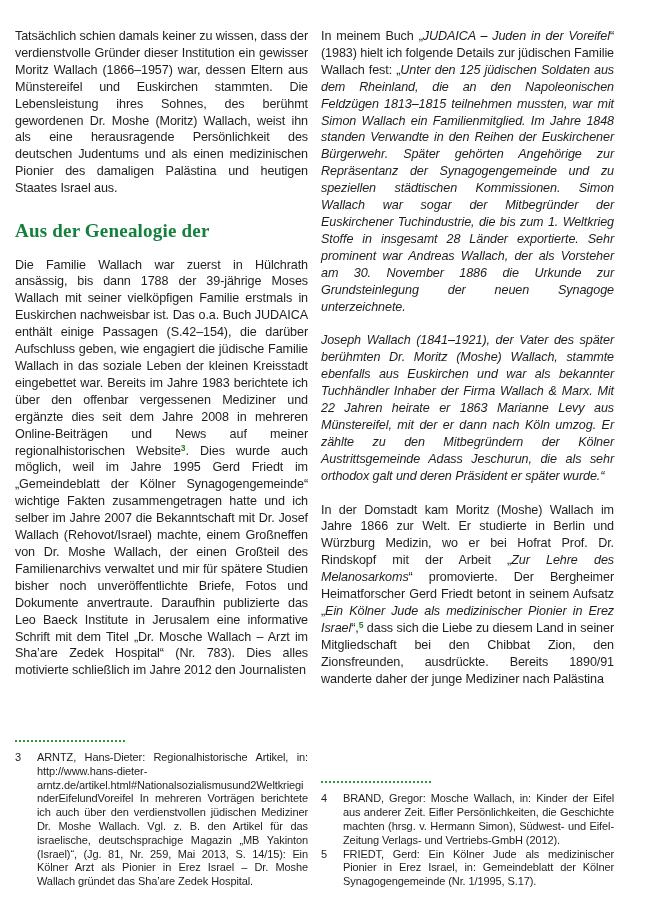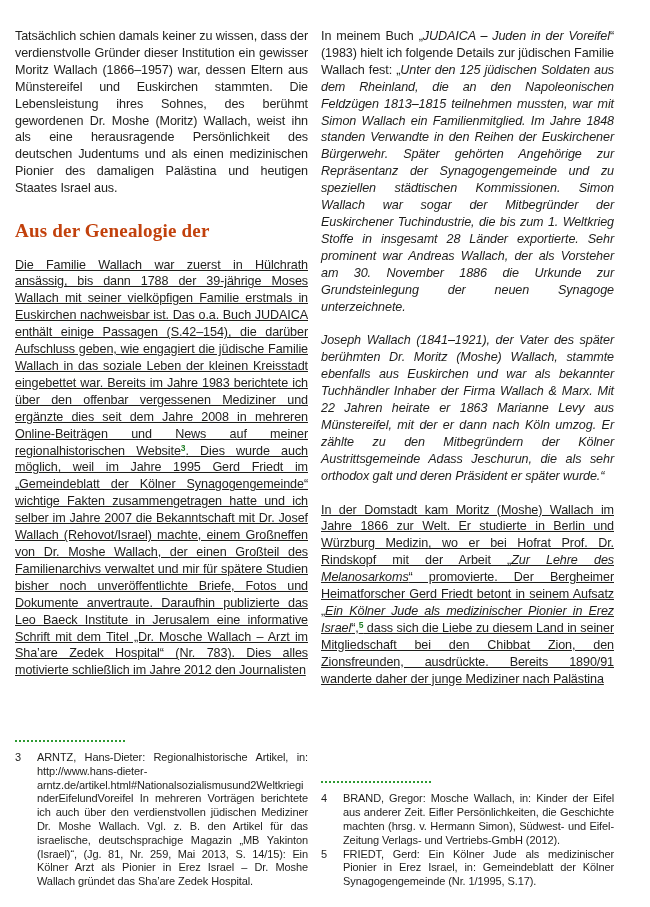--- a/index.html
+++ b/index.html
@@ -22,37 +22,37 @@
   }
   p.body {
     margin:0 0 17px 0;
     font-size:12.6px;
     line-height:16.9px;
     letter-spacing:-0.1px;
     text-align:justify;
     hyphens:auto;
     -webkit-hyphens:auto;
   }
-  p.body:last-of-type { margin-bottom:0;text-decoration:underline; }
+  p.body:last-of-type { margin-bottom:0; }
   .it { font-style:italic; }
   .sup {
     color:#1f7d26;
     font-weight:bold;
     font-size:8.5px;
     line-height:0;
     vertical-align:4px;
   }
   h2.heading {
     margin:6px 0 14px 0;
     font-family:"Liberation Serif", serif;
     font-weight:bold;
     font-size:19px;
     line-height:22.5px;
     letter-spacing:0.2px;
-    color:#c2410c;
+    color:#15803d;
   }
   h2.heading .hl { display:block; }
   .footnotes { margin-top:auto; }
   .fn-rule {
     width:110px;
     border-top:2px dotted #2e9a33;
     margin-bottom:9px;
   }
   .fn {
     display:flex;

